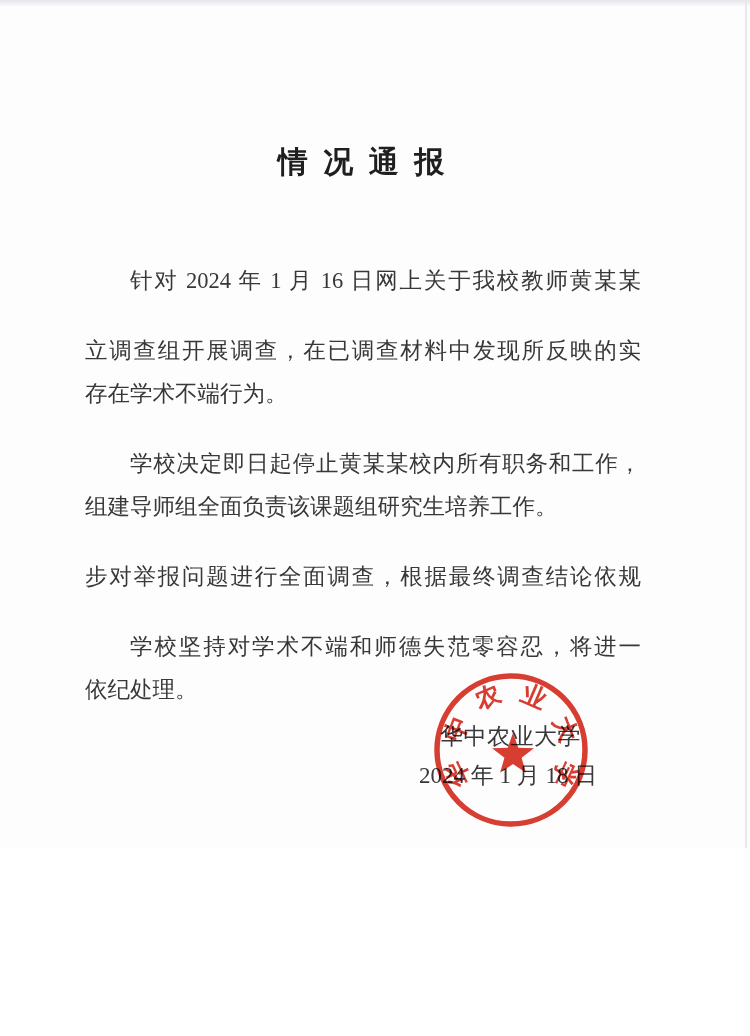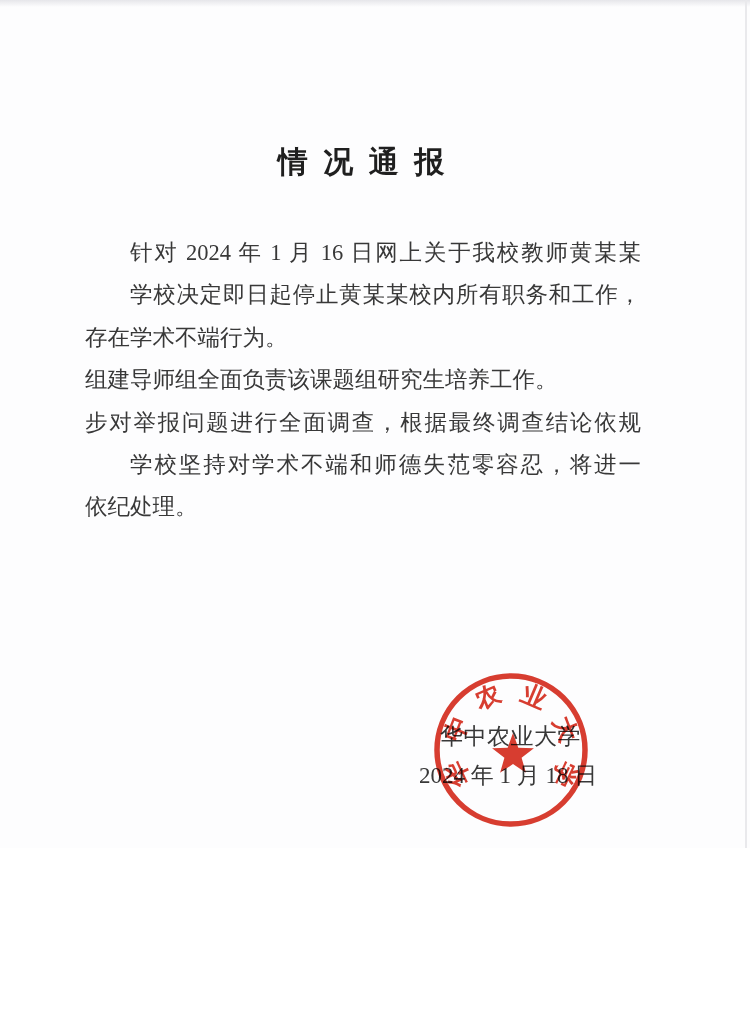--- a/index.html
+++ b/index.html
@@ -43,20 +43,21 @@
   .line {
     height: 42.4px;
     line-height: 42.4px;
     white-space: nowrap;
   }
   .line.fill {
     white-space: normal;
     text-align: justify;
     text-align-last: justify;
     text-justify: inter-character;
+    margin-top: 28px;
   }
   .line.indent { text-indent: 2em; }
 
   .sig-org {
     position: absolute;
     left: 440px; top: 722px;
     font-size: 23px; line-height: 30px;
     color: var(--ink);
     letter-spacing: 0.5px;
   }
@@ -96,22 +97,23 @@
 <body>
 
 <div class="page">
   <div class="scan-top-edge"></div>
   <div class="scan-right-edge"></div>
 
   <div class="doc-title">情 况 通 报</div>
 
   <div class="doc-body">
     <div class="line fill indent">针对 2024 年 1 月 16 日网上关于我校教师黄某某</div>
+    <div class="line fill">立调查组开展调查，在已调查材料中发现所反映的实</div>
+    <div class="line">存在学术不端行为。</div>
     <div class="line fill indent">学校决定即日起停止黄某某校内所有职务和工作，</div>
-    <div class="line">存在学术不端行为。</div>
     <div class="line">组建导师组全面负责该课题组研究生培养工作。</div>
     <div class="line fill">步对举报问题进行全面调查，根据最终调查结论依规</div>
     <div class="line fill indent">学校坚持对学术不端和师德失范零容忍，将进一</div>
     <div class="line">依纪处理。</div>
   </div>
 
   <div class="sig-org">华中农业大学</div>
   <div class="sig-date">2024 年 1 月 18 日</div>
 
   <div class="seal">

